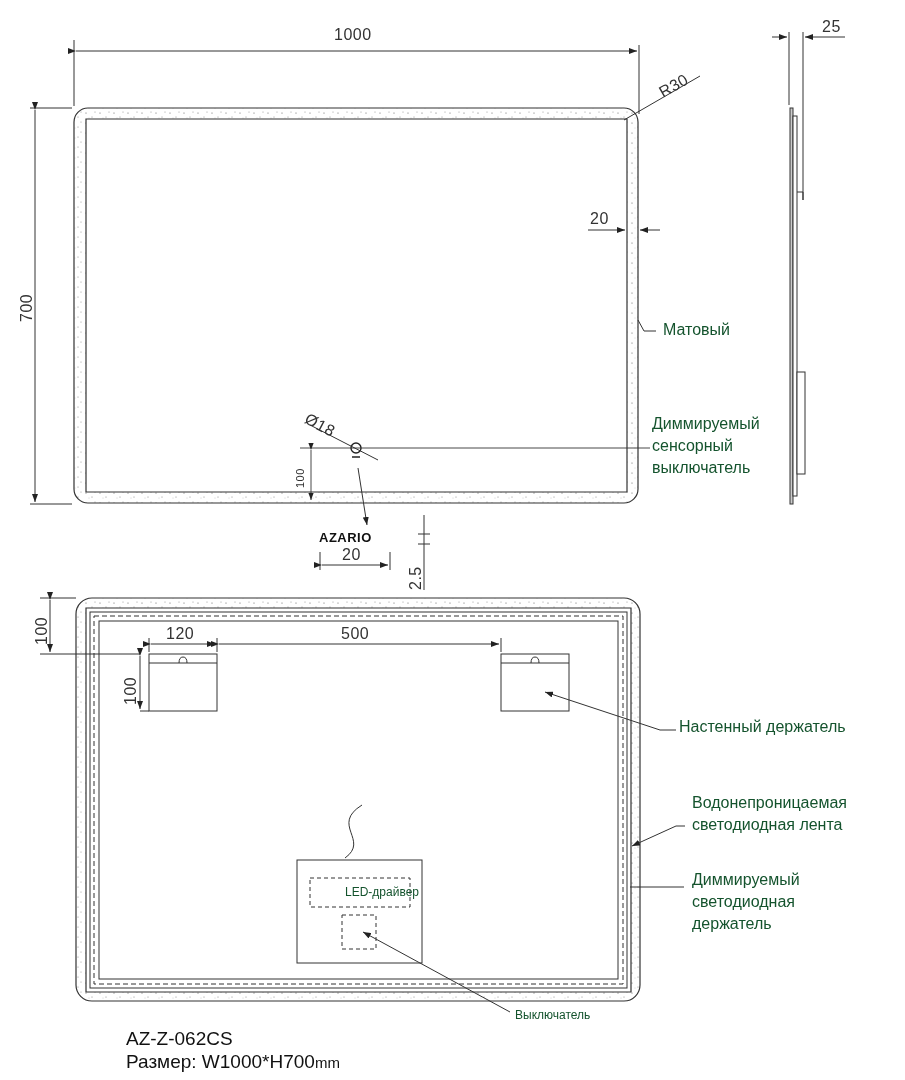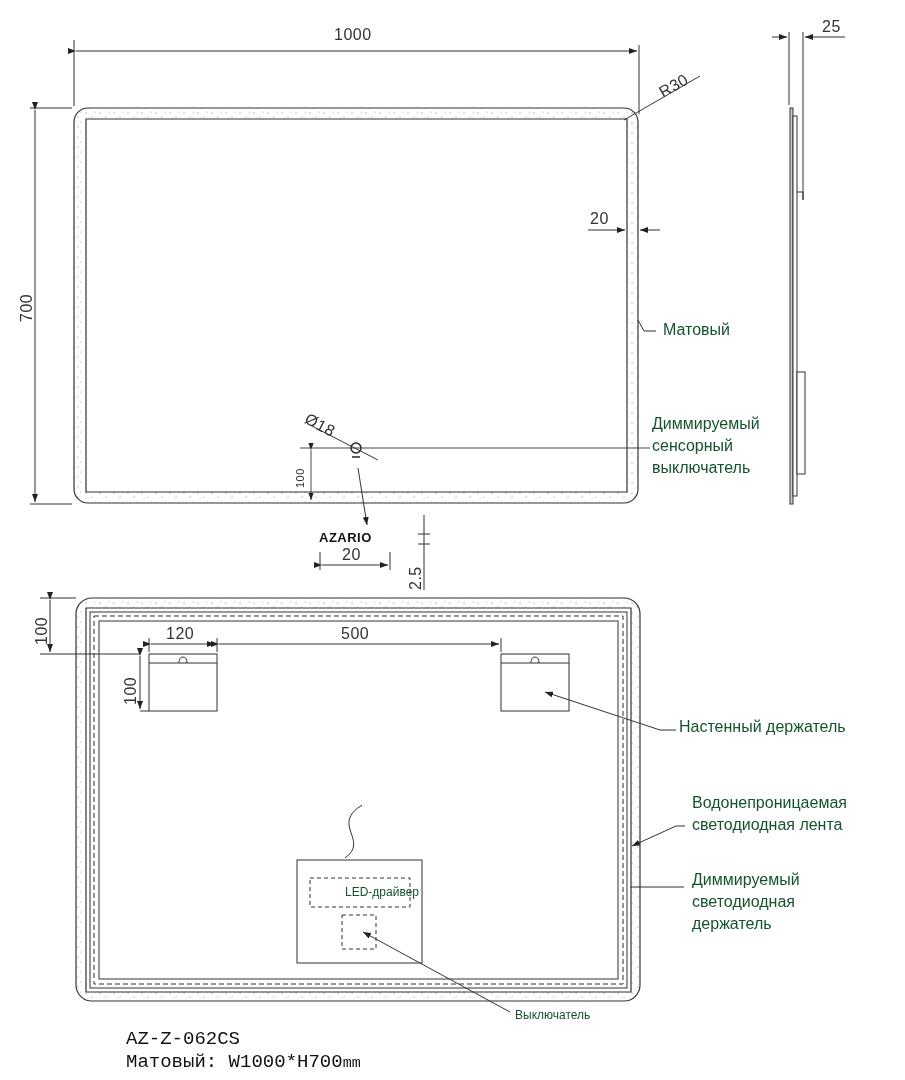--- a/index.html
+++ b/index.html
@@ -4,21 +4,21 @@
 <style>
   html, body { margin: 0; padding: 0; background: #ffffff; }
   body { width: 905px; height: 1080px; position: relative; overflow: hidden;
          font-family: "Liberation Sans", sans-serif; color: #111; }
   svg { position: absolute; left: 0; top: 0; }
   .lbl { position: absolute; font-size: 16px; line-height: 22px; color: #14532d; white-space: nowrap; }
   .dim { position: absolute; font-size: 16px; color: #333; white-space: nowrap; letter-spacing: 0.5px; }
   .rot { transform-origin: left top; }
   .small { font-size: 11px; }
   .brand { position: absolute; font-weight: bold; font-size: 13px; letter-spacing: 0.5px; }
-  .footer { position: absolute; font-size: 19px; line-height: 22px; color: #111; font-family: Liberation Mono, monospace; }
+  .footer { position: absolute; font-size: 19px; line-height: 22px; color: #111; }
   .footer .mm { font-size: 15px; }
 </style>
 </head>
 <body>
 
 <svg width="905" height="1080" viewBox="0 0 905 1080">
   <defs>
     <pattern id="speck" width="14" height="10" patternUnits="userSpaceOnUse">
       <rect width="14" height="10" fill="#fff"></rect>
       <circle cx="2" cy="3" r="0.6" fill="#666"></circle>
@@ -145,13 +145,13 @@
 
 <div class="lbl" style="left:679px;top:716px;">Настенный держатель</div>
 <div class="lbl" style="left:692px;top:792px;">Водонепроницаемая</div>
 <div class="lbl" style="left:692px;top:814px;">светодиодная лента</div>
 <div class="lbl" style="left:692px;top:869px;">Диммируемый</div>
 <div class="lbl" style="left:692px;top:891px;">светодиодная</div>
 <div class="lbl" style="left:692px;top:913px;">держатель</div>
 <div class="lbl" style="left:515px;top:1004px;font-size:12px;">Выключатель</div>
 
 <div class="footer" style="left:126px;top:1028px;">AZ-Z-062CS</div>
-<div class="footer" style="left:126px;top:1051px;"><span>Матовый: W1000*H700</span><span class="mm">mm</span></div>
+<div class="footer" style="left:126px;top:1051px;"><span>Размер: W1000*H700</span><span class="mm">mm</span></div>
 
 </body></html>

